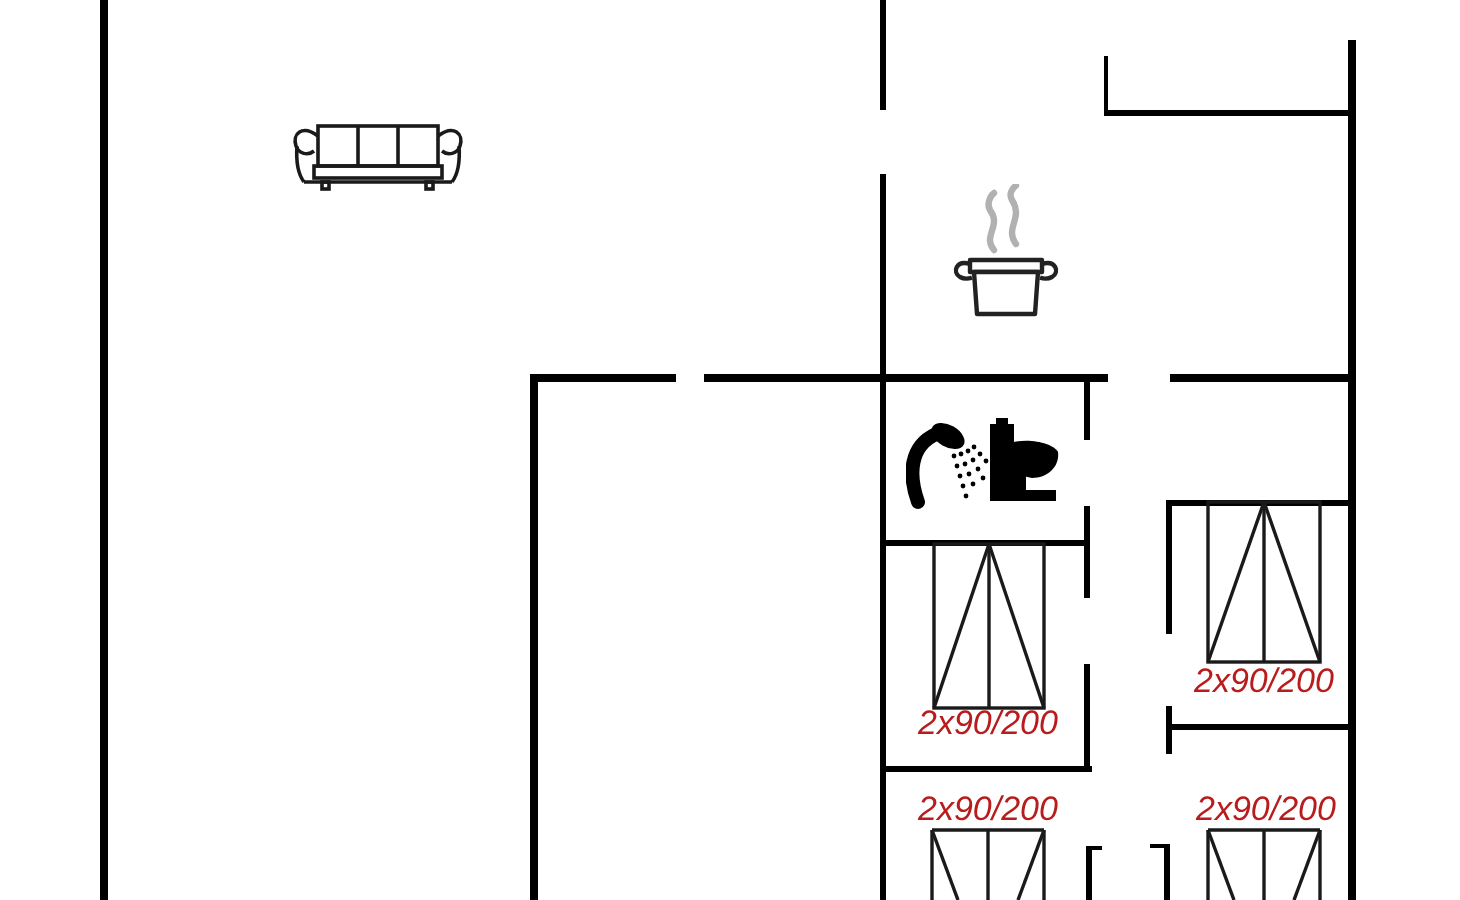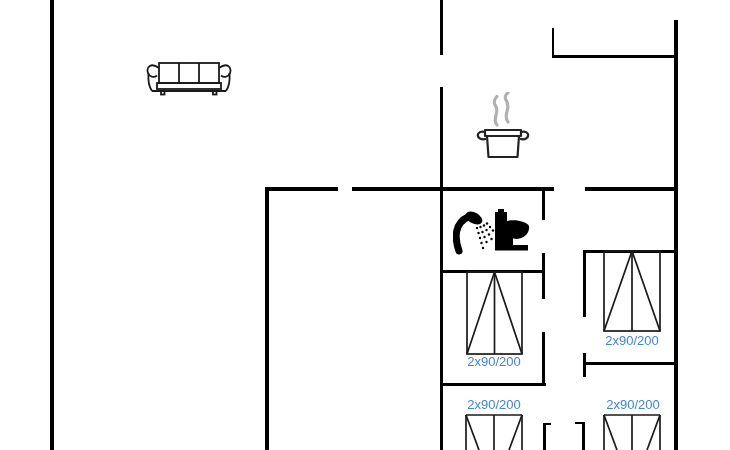--- a/index.html
+++ b/index.html
@@ -1,22 +1,22 @@
 <!DOCTYPE html>
 <html><head>
 <meta charset="utf-8">
 <style>
   html,body{margin:0;padding:0;background:#fff;}
   #plan{position:relative;width:730px;height:450px;background:#ffffff;overflow:hidden;
         font-family:"Liberation Sans",sans-serif;}
   .wall{position:absolute;background:#000;}
   .icon{position:absolute;}
   .bed{position:absolute;}
-  .bed-label{position:absolute;width:90px;text-align:center;font-size:13px;line-height:13px;
-             color:#3b82f6;letter-spacing:0px;}
+  .bed-label{position:absolute;width:90px;text-align:center;font-size:17px;line-height:13px;
+             color:#b91c1c;letter-spacing:0px;font-style:italic;}
   svg{display:block;}
 </style>
 </head>
 <body>
 
 <div id="plan">
 
   <div class="wall" style="left:50px;top:0;width:4px;height:450px;"></div>
   <div class="wall" style="left:674px;top:20px;width:4px;height:430px;"></div>
 

